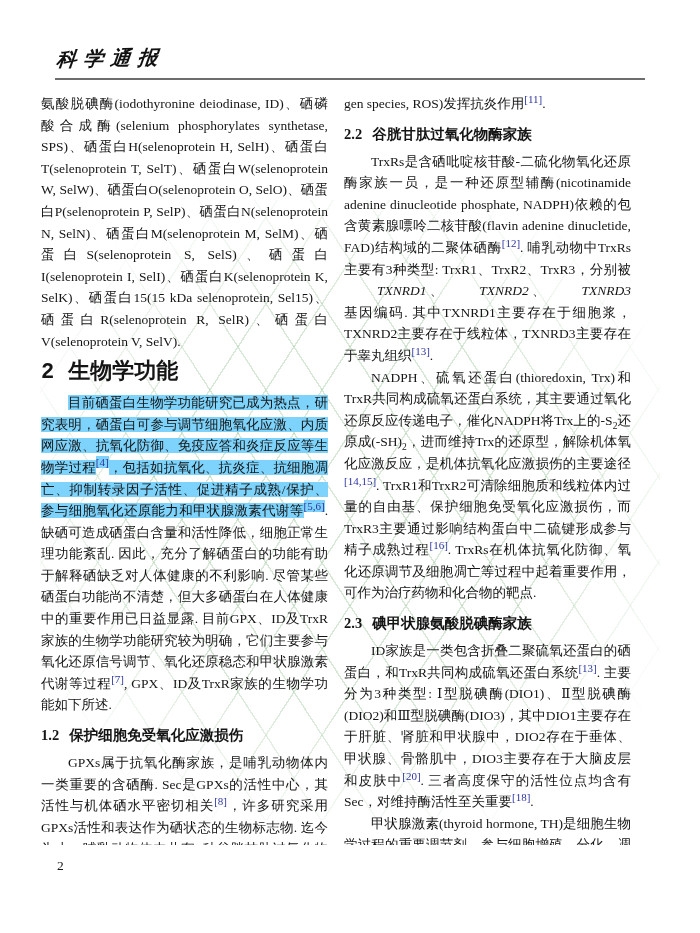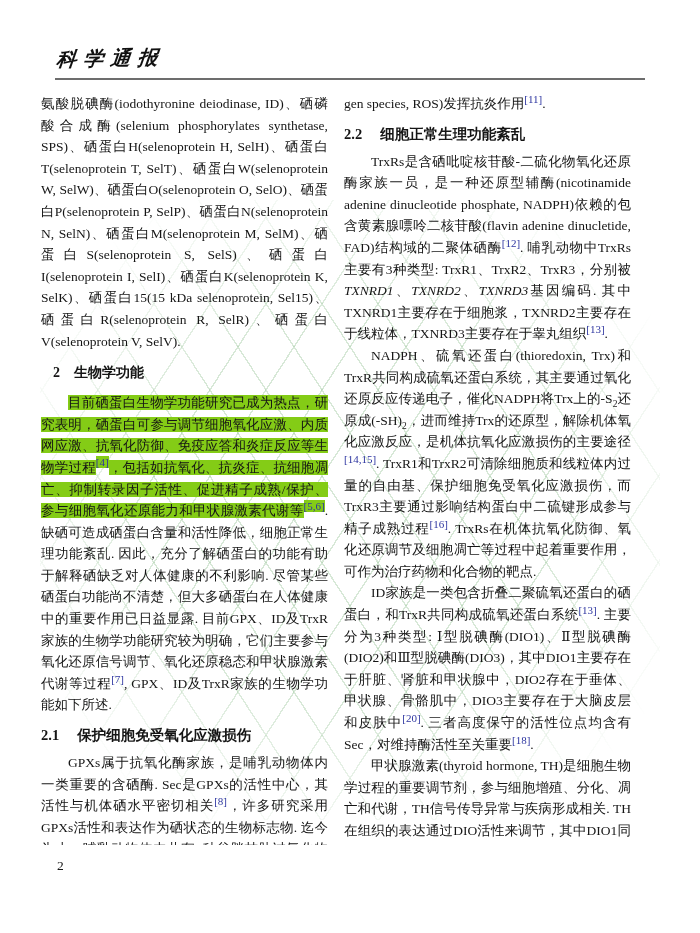--- a/index.html
+++ b/index.html
@@ -63,49 +63,50 @@
     font-size: 13.5px;
     line-height: 21.6px;
     text-align: justify;
     text-justify: inter-ideograph;
     height: 752px;
     overflow: hidden;
   }
   .col p { margin: 0; text-indent: 2em; }
   .col p.no-indent { text-indent: 0; }
   .section-heading {
-    font-size: 14px;
+    font-size: 22px;
     font-weight: 700;
-    margin: 9px 0 7px 12px;
+    margin: 9px 0 7px 0;
     text-align: left;
     line-height: 24px;
+    font-family: Liberation Mono, monospace;
   }
   .section-heading .h-num { margin-right: 14px; }
   .subsection-heading {
     font-size: 14.5px;
     font-weight: 700;
     margin: 8px 0 6px 0;
     text-align: left;
     line-height: 22px;
   }
-  .subsection-heading .h-num { margin-right: 18px; }
-  .run-hl { background-color: #84cc16; }
+  .subsection-heading .h-num { margin-right: 10px; }
+  .run-hl { background-color: #7dd3fc; }
   .run-cite {
     color: #2d35a0;
     font-size: 11px;
     vertical-align: super;
     line-height: 0;
     letter-spacing: 0;
   }
   .run-sub {
     font-size: 9.5px;
     vertical-align: sub;
     line-height: 0;
   }
-  .run-i { font-style: italic; }
+  .run-i { font-style: italic; margin-left: 33px; }
   .page-number {
     position: absolute;
     left: 57px;
     top: 858px;
     font-size: 13.5px;
     z-index: 2;
   }
 </style>
 </head>
 <body>
@@ -117,28 +118,29 @@
   <div class="header">
     <div class="logo">科学通报</div>
     <div class="header-rule"></div>
   </div>
 
   <div class="columns">
     <div class="col" id="col-left">
         <p class="no-indent"><span>氨酸脱碘酶(iodothyronine deiodinase, ID)、硒磷酸合成酶(selenium phosphorylates synthetase, SPS)、硒蛋白H(selenoprotein H, SelH)、硒蛋白T(selenoprotein T, SelT)、硒蛋白W(selenoprotein W, SelW)、硒蛋白O(selenoprotein O, SelO)、硒蛋白P(selenoprotein P, SelP)、硒蛋白N(selenoprotein N, SelN)、硒蛋白M(selenoprotein M, SelM)、硒蛋白S(selenoprotein S, SelS)、硒蛋白I(selenoprotein I, SelI)、硒蛋白K(selenoprotein K, SelK)、硒蛋白15(15 kDa selenoprotein, Sel15)、硒蛋白R(selenoprotein R, SelR)、硒蛋白V(selenoprotein V, SelV).</span></p>
         <div class="section-heading"><span class="h-num">2</span><span>生物学功能</span></div>
         <p><span class="run-hl">目前硒蛋白生物学功能研究已成为热点，研究表明，硒蛋白可参与调节细胞氧化应激、内质网应激、抗氧化防御、免疫应答和炎症反应等生物学过程</span><span class="run-hl run-cite">[4]</span><span class="run-hl">，包括如抗氧化、抗炎症、抗细胞凋亡、抑制转录因子活性、促进精子成熟/保护、参与细胞氧化还原能力和甲状腺激素代谢等</span><span class="run-hl run-cite">[5,6]</span><span>. 缺硒可造成硒蛋白含量和活性降低，细胞正常生理功能紊乱. 因此，充分了解硒蛋白的功能有助于解释硒缺乏对人体健康的不利影响. 尽管某些硒蛋白功能尚不清楚，但大多硒蛋白在人体健康中的重要作用已日益显露. 目前GPX、ID及TrxR家族的生物学功能研究较为明确，它们主要参与氧化还原信号调节、氧化还原稳态和甲状腺激素代谢等过程</span><span class="run-cite">[7]</span><span>, GPX、ID及TrxR家族的生物学功能如下所述.</span></p>
-        <div class="subsection-heading"><span class="h-num">2.1</span><span>保护细胞免受氧化应激损伤</span></div>
+        <div class="subsection-heading"><span class="h-num">1.2</span><span>保护细胞免受氧化应激损伤</span></div>
         <p><span>GPXs属于抗氧化酶家族，是哺乳动物体内一类重要的含硒酶. Sec是GPXs的活性中心，其活性与机体硒水平密切相关</span><span class="run-cite">[8]</span><span>，许多研究采用GPXs活性和表达作为硒状态的生物标志物. 迄今为止，哺乳动物体内共有8种谷胱甘肽过氧化物酶(GPX1、GPX2、GPX3、GPX4、GPX5、GPX6、GPX7和GPX8)，其中GPX1、GPX2、GPX3、GPX4和某些物种的GPX6均含有硒元素，具有抗氧化功能</span></p>
       </div>
     <div class="col" id="col-right">
         <p class="no-indent"><span>gen species, ROS)发挥抗炎作用</span><span class="run-cite">[11]</span><span>.</span></p>
-        <div class="subsection-heading"><span class="h-num">2.2</span><span>细胞正常生理功能紊乱</span></div>
+        <div class="subsection-heading"><span class="h-num">2.2</span><span>谷胱甘肽过氧化物酶家族</span></div>
         <p><span>TrxRs是含硒吡啶核苷酸-二硫化物氧化还原酶家族一员，是一种还原型辅酶(nicotinamide adenine dinucleotide phosphate, NADPH)依赖的包含黄素腺嘌呤二核苷酸(flavin adenine dinucletide, FAD)结构域的二聚体硒酶</span><span class="run-cite">[12]</span><span>. 哺乳动物中TrxRs主要有3种类型: TrxR1、TrxR2、TrxR3，分别被</span><span class="run-i">TXNRD1</span><span>、</span><span class="run-i">TXNRD2</span><span>、</span><span class="run-i">TXNRD3</span><span>基因编码. 其中TXNRD1主要存在于细胞浆，TXNRD2主要存在于线粒体，TXNRD3主要存在于睾丸组织</span><span class="run-cite">[13]</span><span>.</span></p>
         <p><span>NADPH、硫氧还蛋白(thioredoxin, Trx)和TrxR共同构成硫氧还蛋白系统，其主要通过氧化还原反应传递电子，催化NADPH将Trx上的-S</span><span class="run-sub">2</span><span>还原成(-SH)</span><span class="run-sub">2</span><span>，进而维持Trx的还原型，解除机体氧化应激反应，是机体抗氧化应激损伤的主要途径</span><span class="run-cite">[14,15]</span><span>. TrxR1和TrxR2可清除细胞质和线粒体内过量的自由基、保护细胞免受氧化应激损伤，而TrxR3主要通过影响结构蛋白中二硫键形成参与精子成熟过程</span><span class="run-cite">[16]</span><span>. TrxRs在机体抗氧化防御、氧化还原调节及细胞凋亡等过程中起着重要作用，可作为治疗药物和化合物的靶点.</span></p>
+        <div class="subsection-heading"><span class="h-num">2.3</span><span>碘甲状腺氨酸脱碘酶家族</span></div>
         <p><span>ID家族是一类包含折叠二聚硫氧还蛋白的硒蛋白，和TrxR共同构成硫氧还蛋白系统</span><span class="run-cite">[13]</span><span>. 主要分为3种类型: Ⅰ型脱碘酶(DIO1)、Ⅱ型脱碘酶(DIO2)和Ⅲ型脱碘酶(DIO3)，其中DIO1主要存在于肝脏、肾脏和甲状腺中，DIO2存在于垂体、甲状腺、骨骼肌中，DIO3主要存在于大脑皮层和皮肤中</span><span class="run-cite">[20]</span><span>. 三者高度保守的活性位点均含有Sec，对维持酶活性至关重要</span><span class="run-cite">[18]</span><span>.</span></p>
         <p><span>甲状腺激素(thyroid hormone, TH)是细胞生物学过程的重要调节剂，参与细胞增殖、分化、凋亡和代谢，TH信号传导异常与疾病形成相关. TH在组织的表达通过DIO活性来调节，其中DIO1同时具有外环和内环脱碘作用，可以催化T4转化为T3、T3转化为T2; DIO2主要催化外环脱碘将T4转化为T3; DIO3主要通过内环脱碘抑制T3，将T4或T3转变为无活性的rT3或T2，三者构成甲状腺激素完整的调节系统</span></p>
       </div>
   </div>
 
   <div class="page-number">2</div>
 
 </div>
 
 </body></html>

